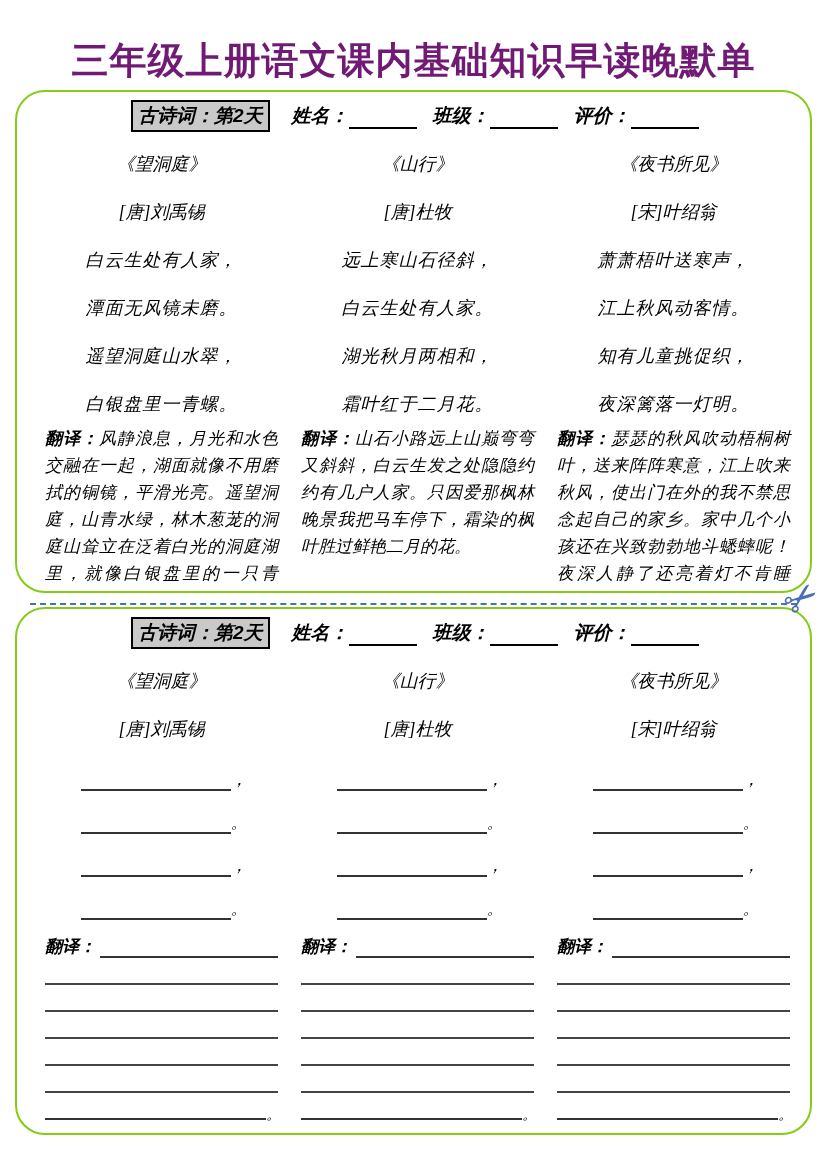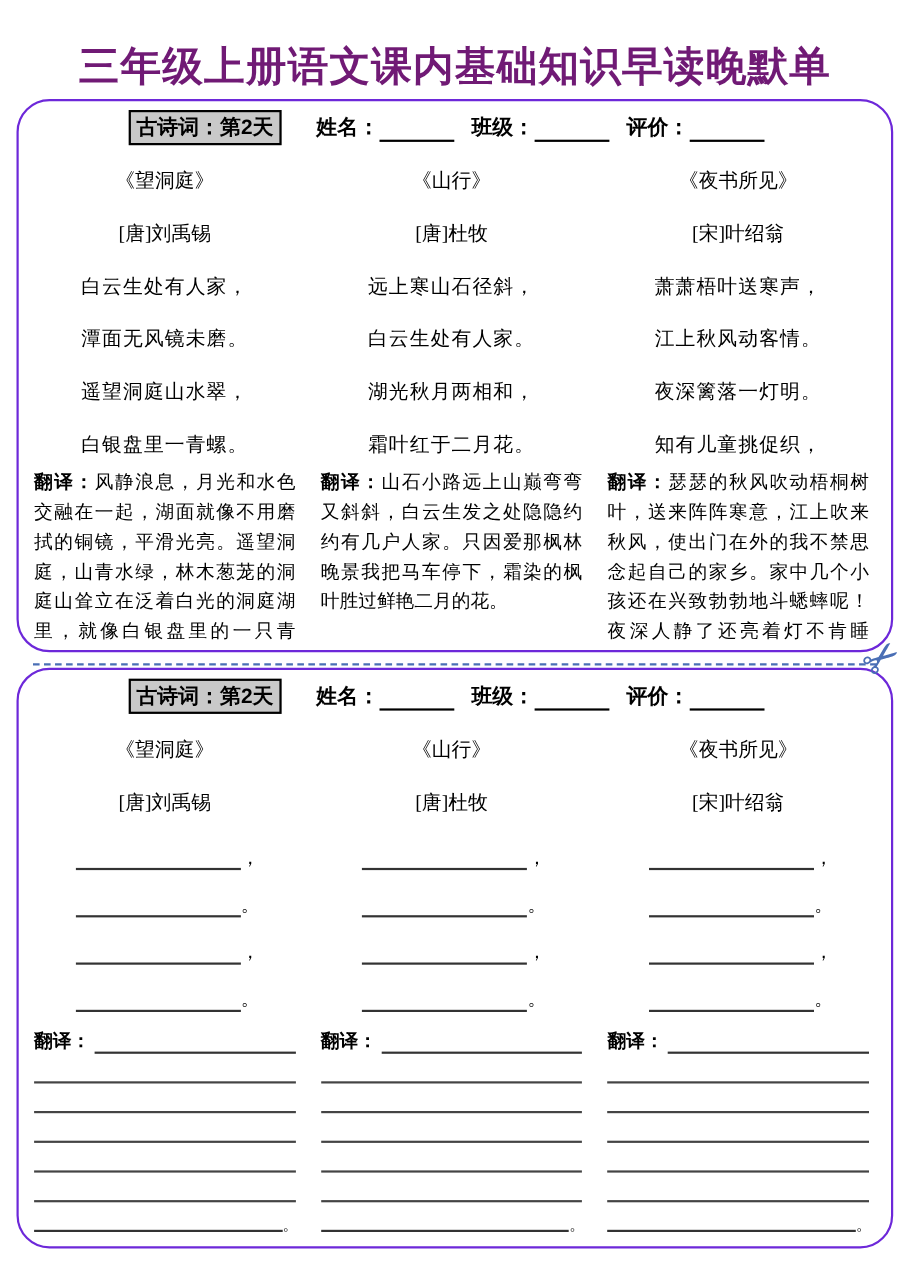--- a/index.html
+++ b/index.html
@@ -14,44 +14,45 @@
   .title {
     text-align: center;
     font-family: "Liberation Sans", "DejaVu Sans", sans-serif;
     font-weight: 900;
     font-size: 37px;
     letter-spacing: 1px;
     margin-top: 36px;
     color: #701a75;
   }
   .panel {
-    border: 2px solid #6d28d9;
+    border: 2px solid #84cc16;
     border-radius: 30px;
     margin: 0 15px;
-    padding: 6px 20px 4px 14px;
+    padding: 6px 20px 4px 28px;
     overflow: hidden;
+    font-style: italic;
   }
   .panel-1 { margin-top: 4px; height: 503px; }
   .panel-2 { height: 528px; }
   .panel-header {
     display: flex;
     align-items: center;
     margin-left: 86px;
     margin-top: 2px;
     font-family: "Liberation Sans", "DejaVu Sans", sans-serif;
     font-weight: bold;
     font-size: 19px;
     white-space: nowrap;
   }
   .tag {
     background: #c9c9c9;
     border: 2px solid #000;
     padding: 1px 5px;
   }
-  .hfield { margin-left: 32px; display: inline-flex; align-items: flex-end; }
+  .hfield { margin-left: 22px; display: inline-flex; align-items: flex-end; }
   .hfield:nth-of-type(3), .hfield:nth-of-type(4) { margin-left: 16px; }
   .hblank {
     display: inline-block;
     width: 68px; height: 20px;
     border-bottom: 2px solid #000;
   }
   .poem-grid {
     display: grid;
     grid-template-columns: 1fr 1fr 1fr;
     column-gap: 23px;
@@ -161,22 +162,22 @@
       <div class="poem-line">湖光秋月两相和，</div>
       <div class="poem-line">霜叶红于二月花。</div>
       <div class="translation"><span class="t-label">翻译：</span><span>山石小路远上山巅弯弯又斜斜，白云生发之处隐隐约约有几户人家。只因爱那枫林晚景我把马车停下，霜染的枫叶胜过鲜艳二月的花。</span></div>
     </div>
 
     <div class="poem-col">
       <div class="poem-title">《夜书所见》</div>
       <div class="poem-author">[宋]叶绍翁</div>
       <div class="poem-line">萧萧梧叶送寒声，</div>
       <div class="poem-line">江上秋风动客情。</div>
+      <div class="poem-line">知有儿童挑促织，</div>
       <div class="poem-line">夜深篱落一灯明。</div>
-      <div class="poem-line">知有儿童挑促织，</div>
       <div class="translation"><span class="t-label">翻译：</span><span>瑟瑟的秋风吹动梧桐树叶，送来阵阵寒意，江上吹来秋风，使出门在外的我不禁思念起自己的家乡。家中几个小孩还在兴致勃勃地斗蟋蟀呢！夜深人静了还亮着灯不肯睡眠。</span></div>
     </div>
   </div>
 </div>
 
 <div class="cutline">
   <span class="scissors">✂</span>
 </div>
 
 <div class="panel panel-2">

